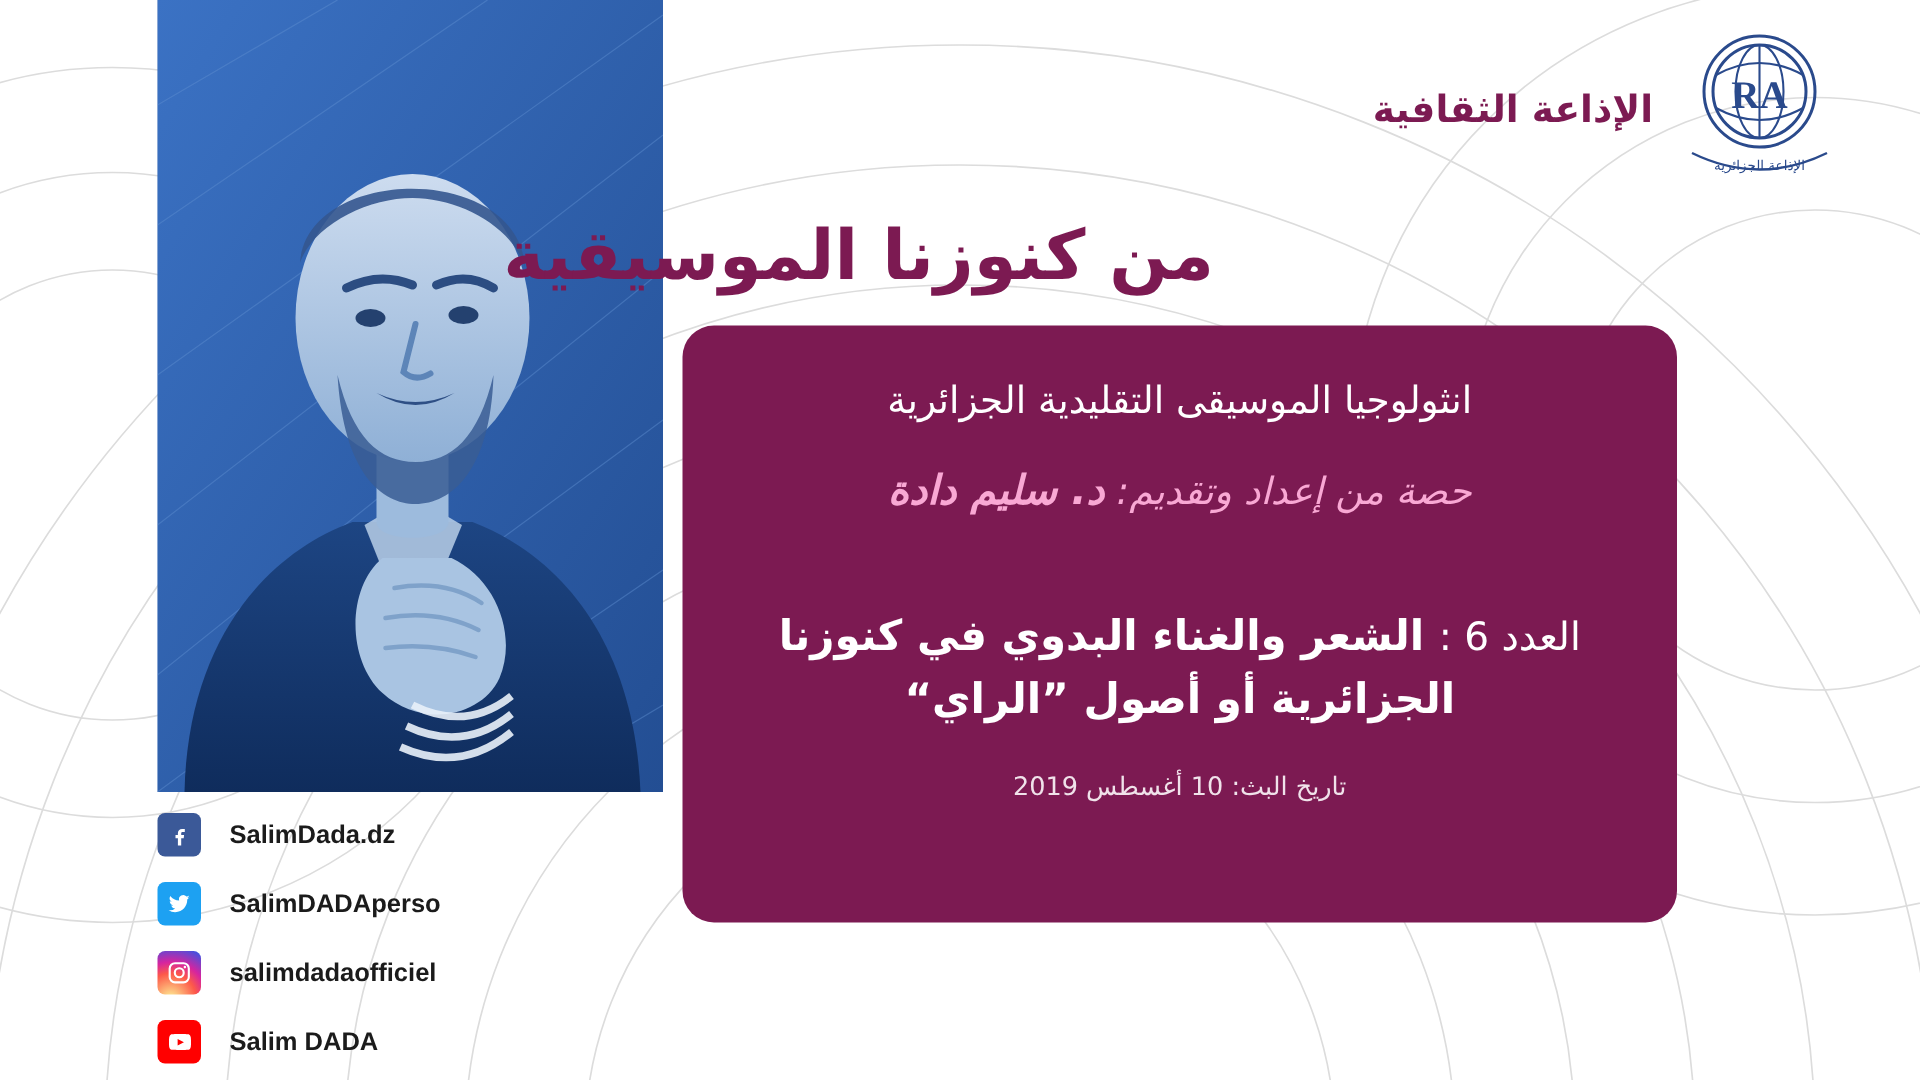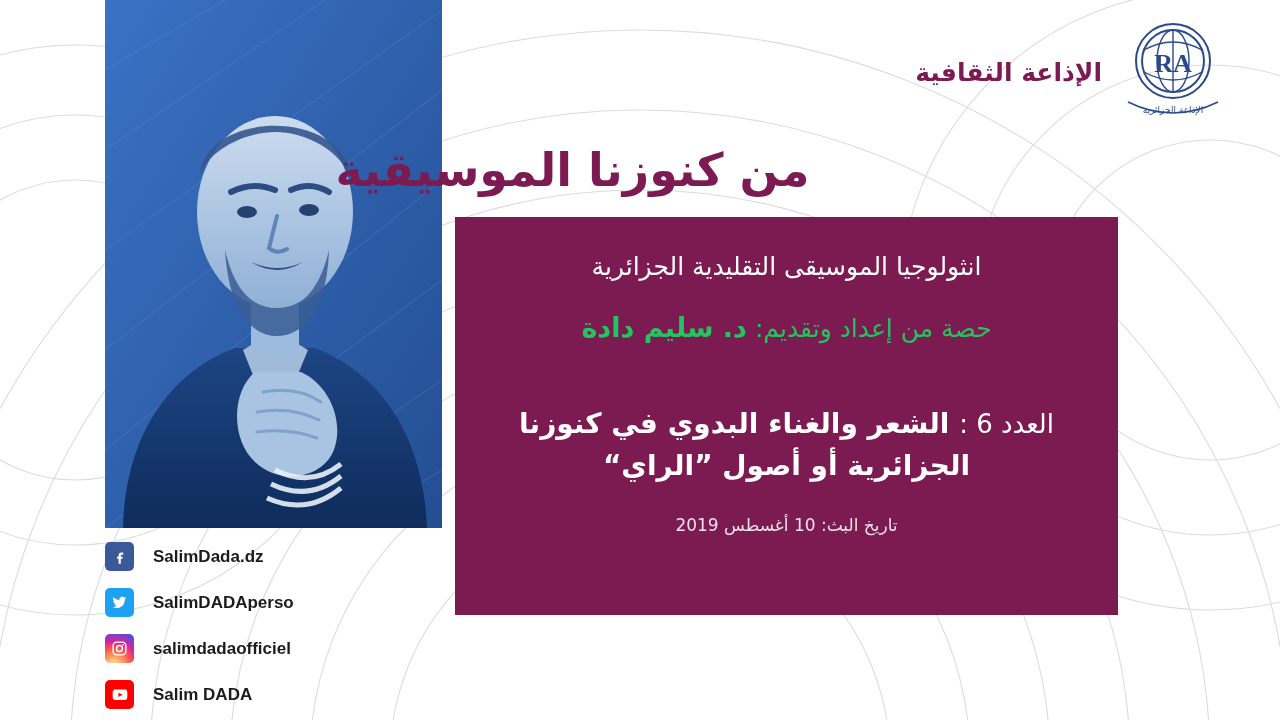--- a/index.html
+++ b/index.html
@@ -75,32 +75,34 @@
     position: absolute;
     left: 455px;
     top: 217px;
     width: 663px;
     height: 398px;
     background: #7c1a52;
     color: #ffffff;
     text-align: center;
     box-sizing: border-box;
     padding: 34px 28px 20px 28px;
+    border-radius: 21px;
   }
   .subtitle {
     font-size: 25px;
     font-weight: normal;
     color: #ffffff;
     line-height: 1.3;
   }
   .presenter {
     margin-top: 26px;
     font-size: 25px;
-    color: #22c55e;
+    color: #f9a8d4;
     line-height: 1.3;
+    font-style: italic;
   }
   .presenter b {
     font-weight: bold;
     font-size: 27px;
   }
   .episode {
     margin-top: 58px;
     font-size: 28px;
     font-weight: bold;
     line-height: 1.5;

